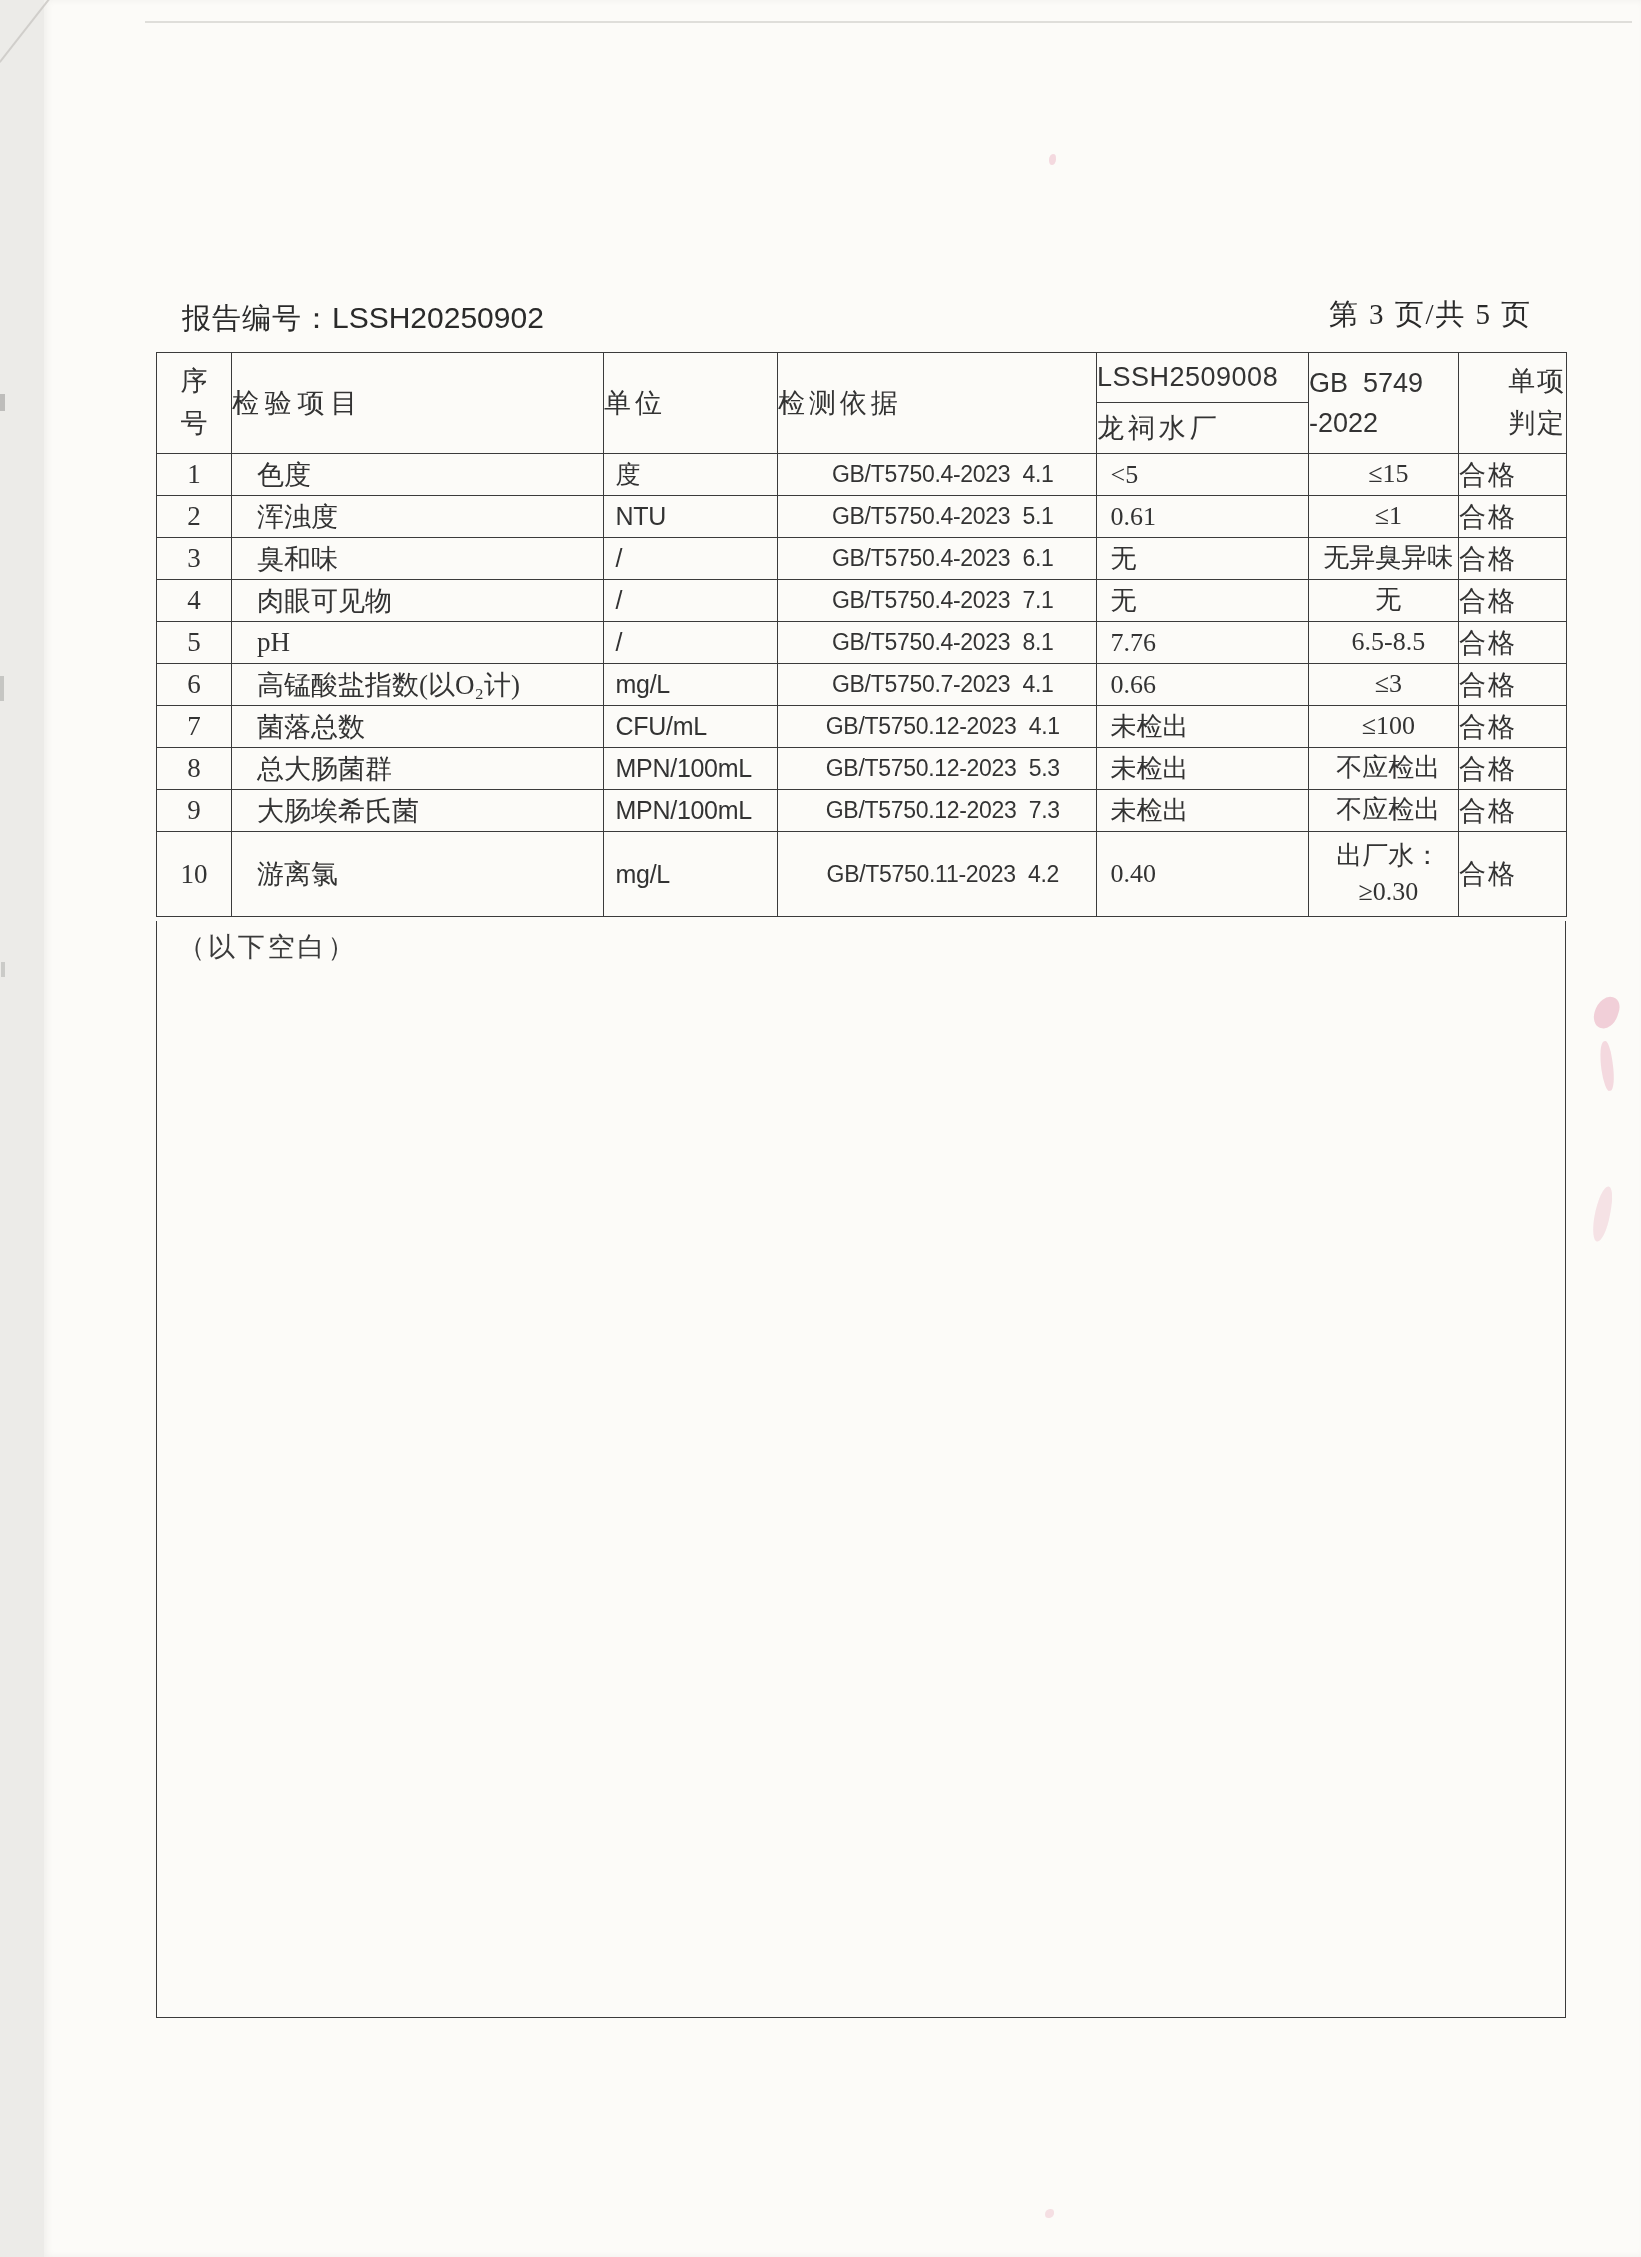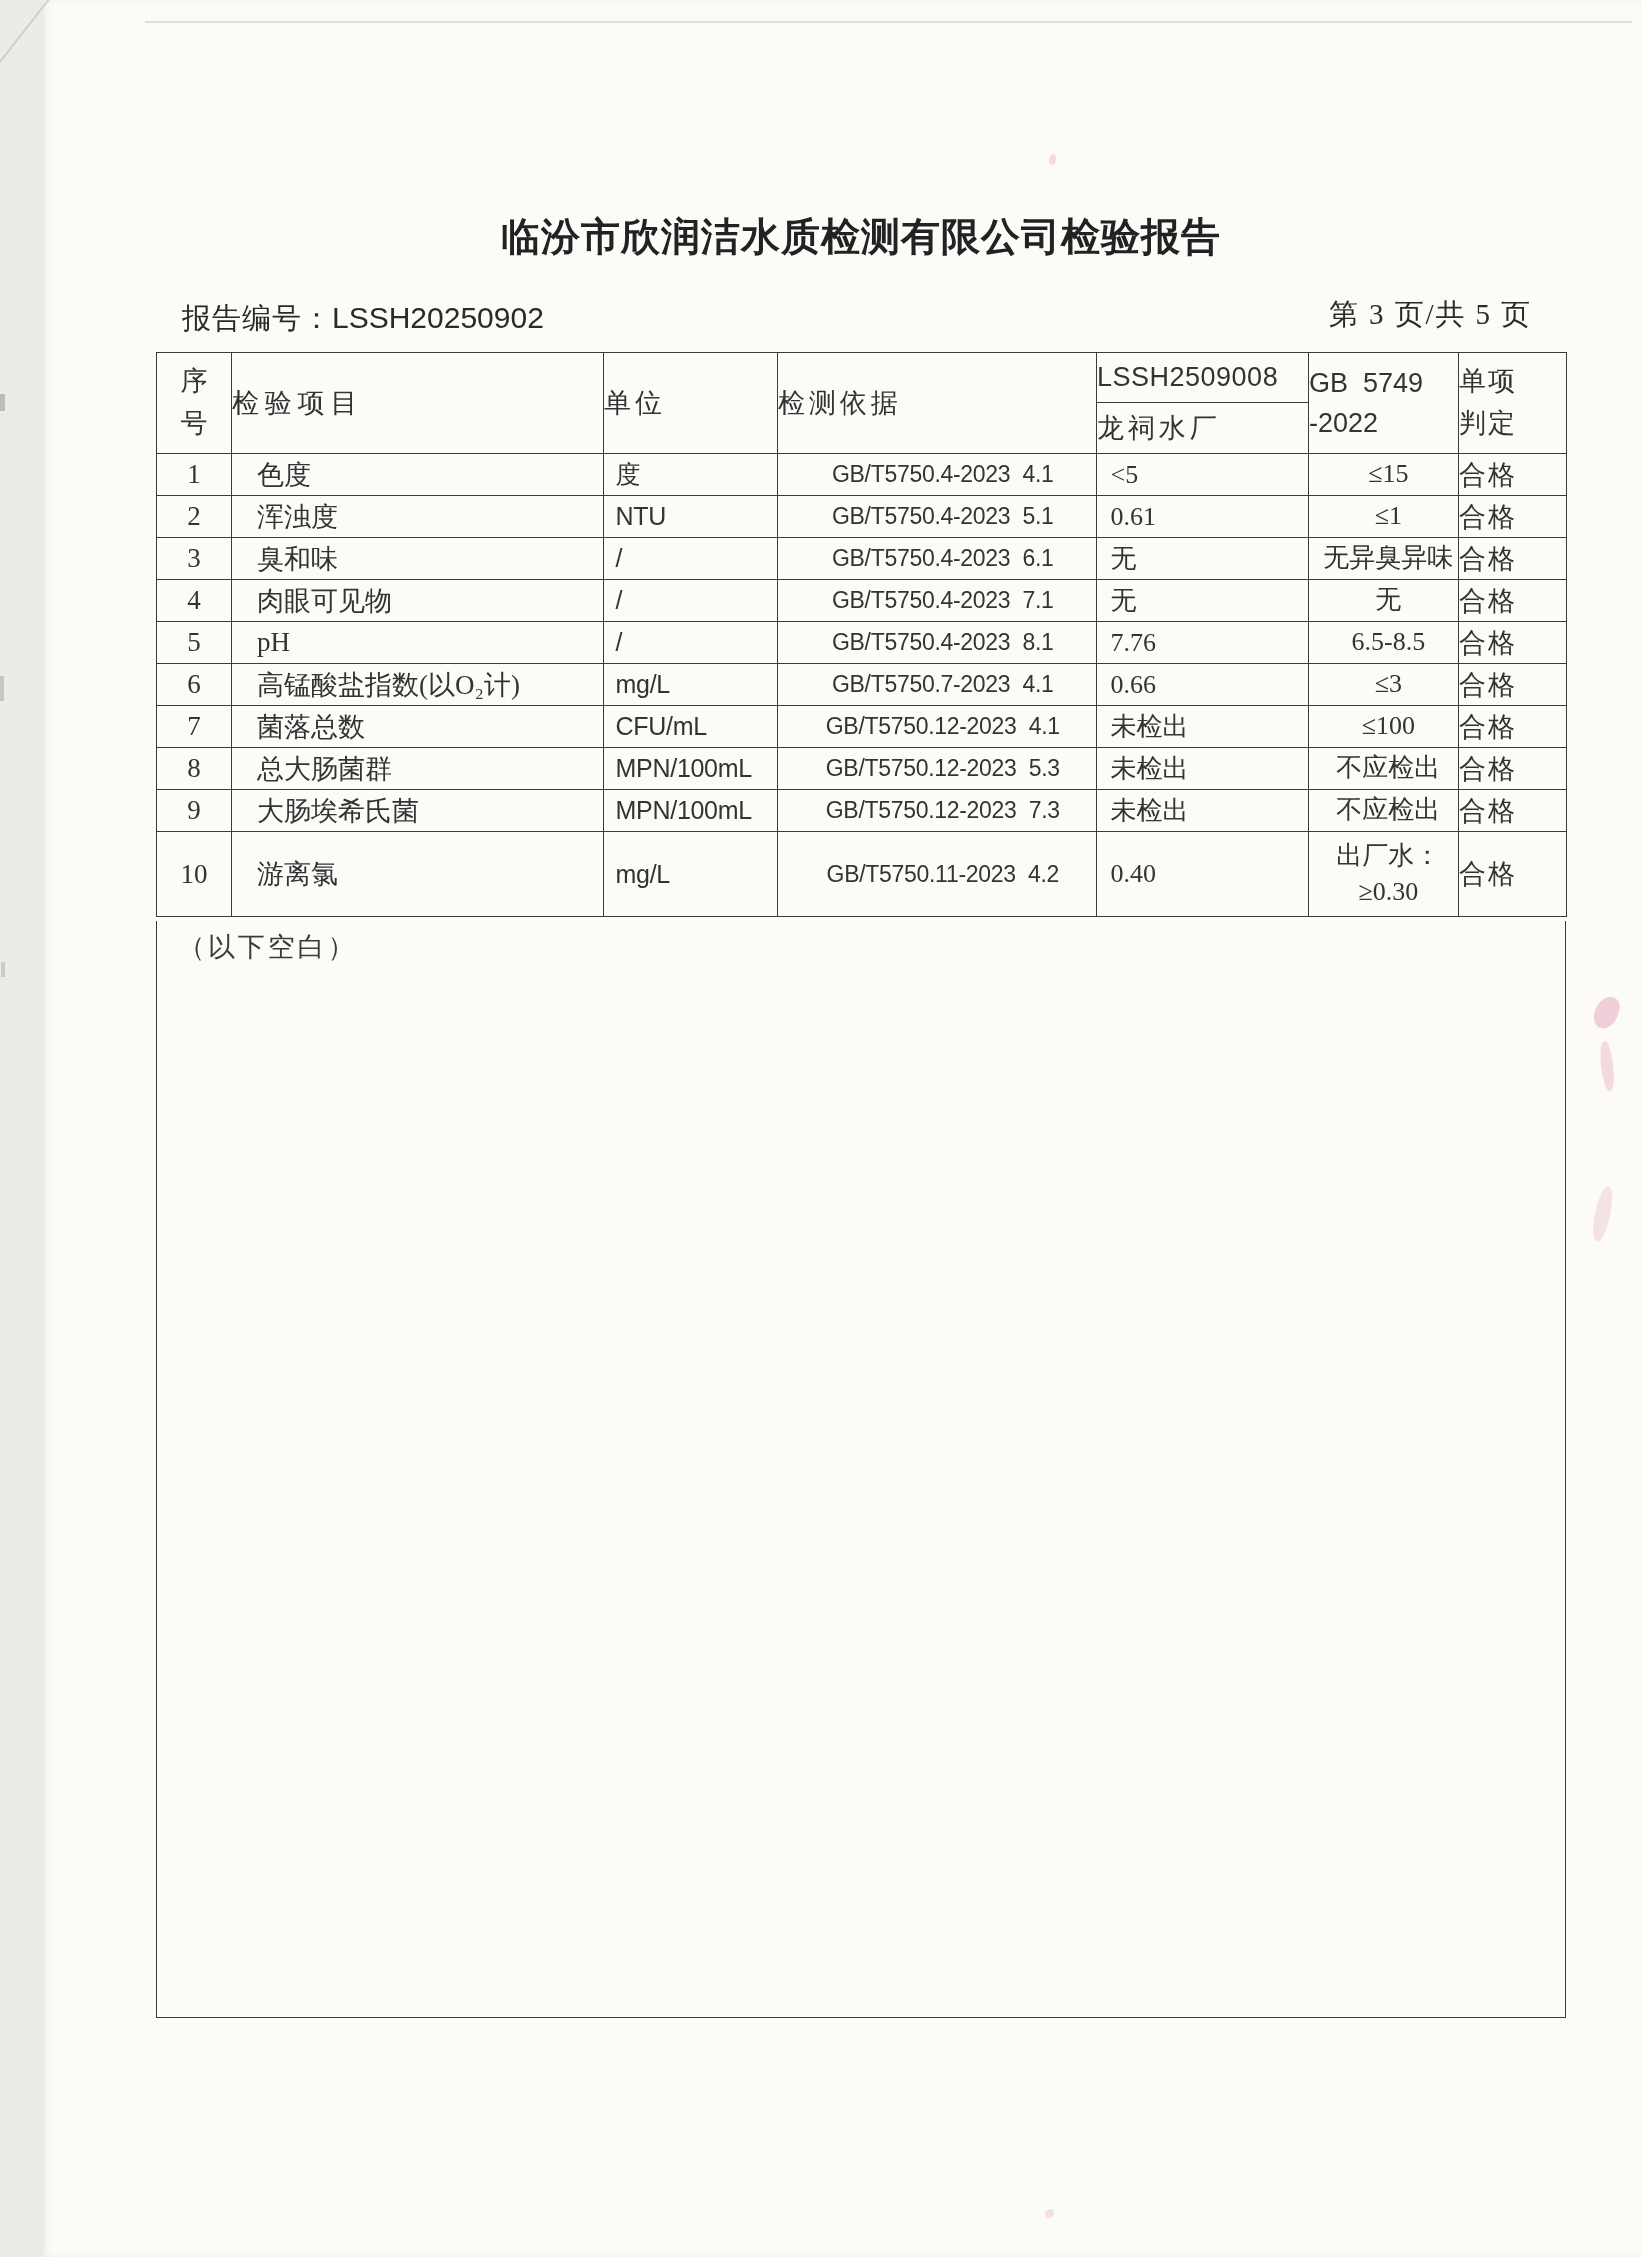--- a/index.html
+++ b/index.html
@@ -71,21 +71,21 @@
   .h-basis { text-align:left; padding-left:13.5px; letter-spacing:3.9px; }
   .h-sample-id {
     text-align:left; font-family:"Liberation Sans","DejaVu Sans",sans-serif;
     font-size:27px; letter-spacing:0.5px;
   }
   .h-sample-name { text-align:left; padding-left:13.5px; letter-spacing:3.9px; }
   .h-standard {
     text-align:left; padding-left:11.6px; white-space:pre-wrap; line-height:1.5;
     font-family:"Liberation Sans","DejaVu Sans",sans-serif; font-size:28px;margin-top:7px;
   }
-  .h-judgment { text-align:left; white-space:pre-line; line-height:1.55; letter-spacing:1.9px; }
+  .h-judgment { text-align:right; white-space:pre-line; line-height:1.55; letter-spacing:1.9px; }
 
   td.c-seq { text-align:center; }
   td.c-item { text-align:left; padding-left:25px; }
   td.c-unit {
     text-align:left; padding-left:11.6px;
     font-family:"Liberation Sans","DejaVu Sans",sans-serif;
     font-size:25px; letter-spacing:-0.3px;
   }
   td.c-basis {
     text-align:center; padding-left:11.6px; white-space:pre-wrap;
@@ -115,21 +115,20 @@
   <div class="corner-line"></div>
   <div class="edge-dash d1"></div>
   <div class="edge-dash d2"></div>
   <div class="edge-dash d3"></div>
   <div class="pink-mark p1"></div>
   <div class="pink-mark p2"></div>
   <div class="pink-mark p3"></div>
   <div class="pink-mark p4"></div>
   <div class="pink-mark p5"></div>
 
-  <h1 class="title">临汾市欣润洁水质检测有限公司检验报告</h1>
 
   <div class="report-line">
     <span>报告编号：</span><span class="report-no-value">LSSH20250902</span>
   </div>
 
   <div class="page-indicator">第 3 页/共 5 页</div>
 
   <table class="report-table">
     <colgroup>
       <col style="width:75px">

